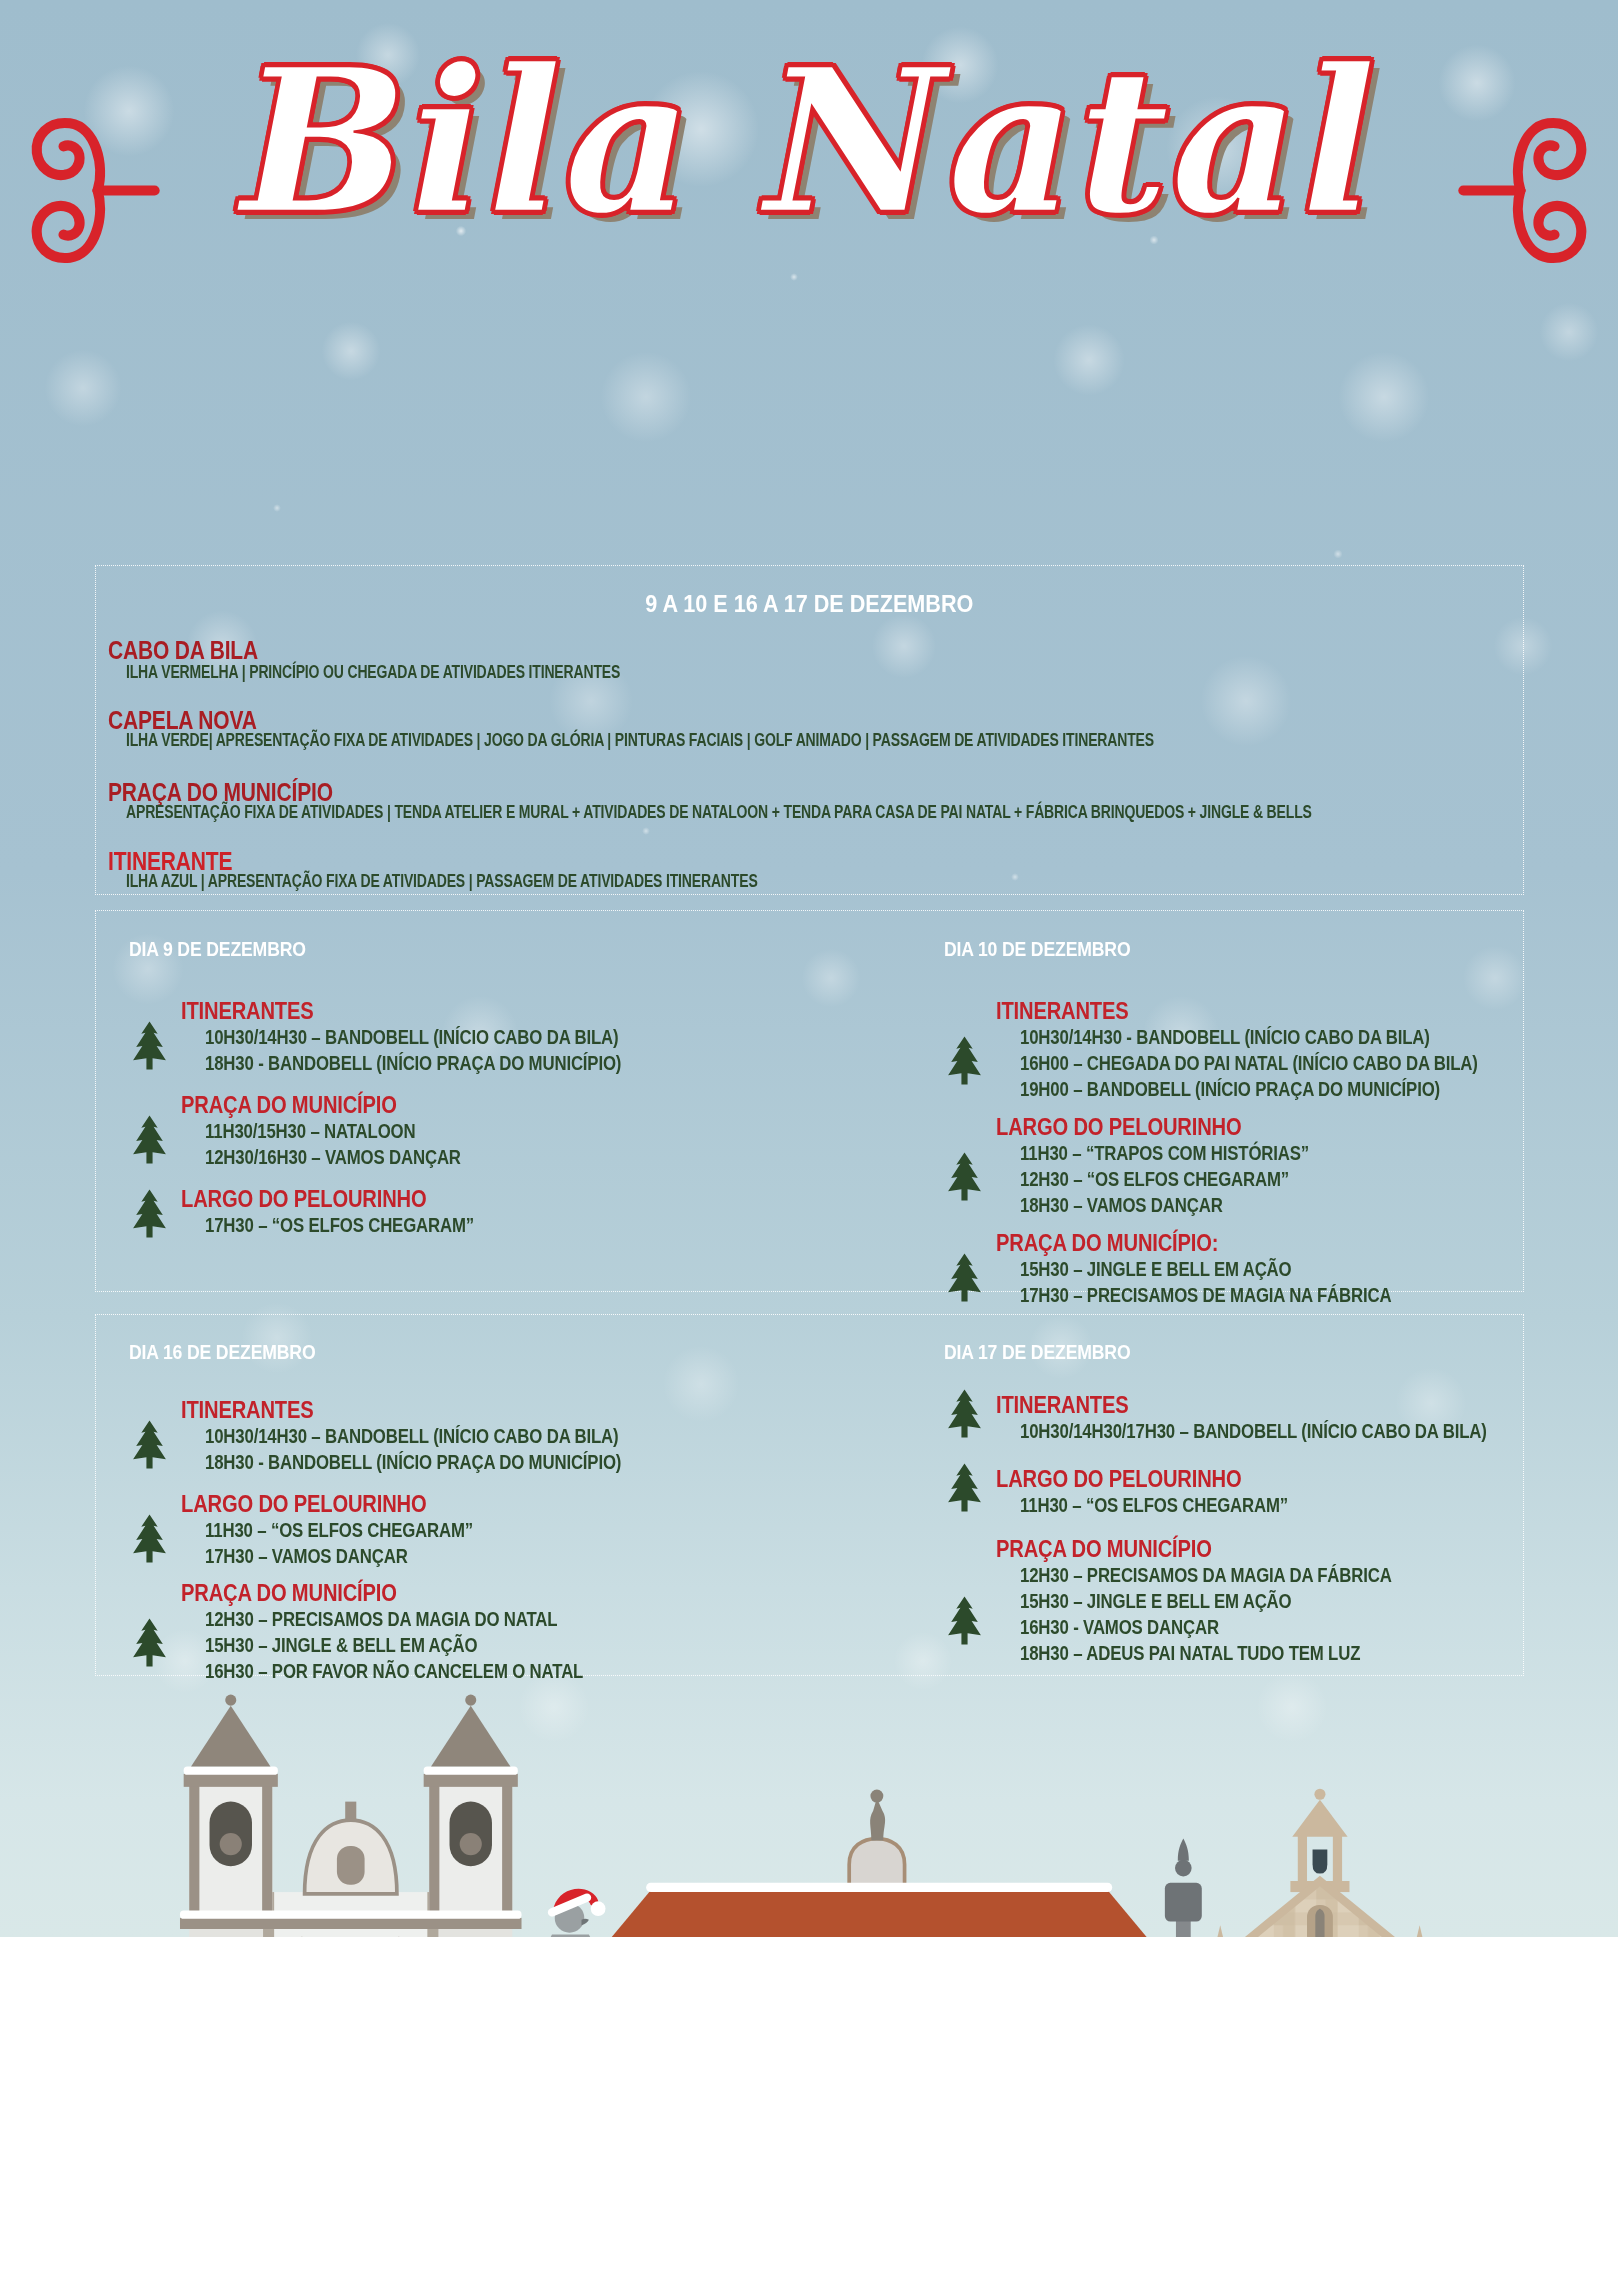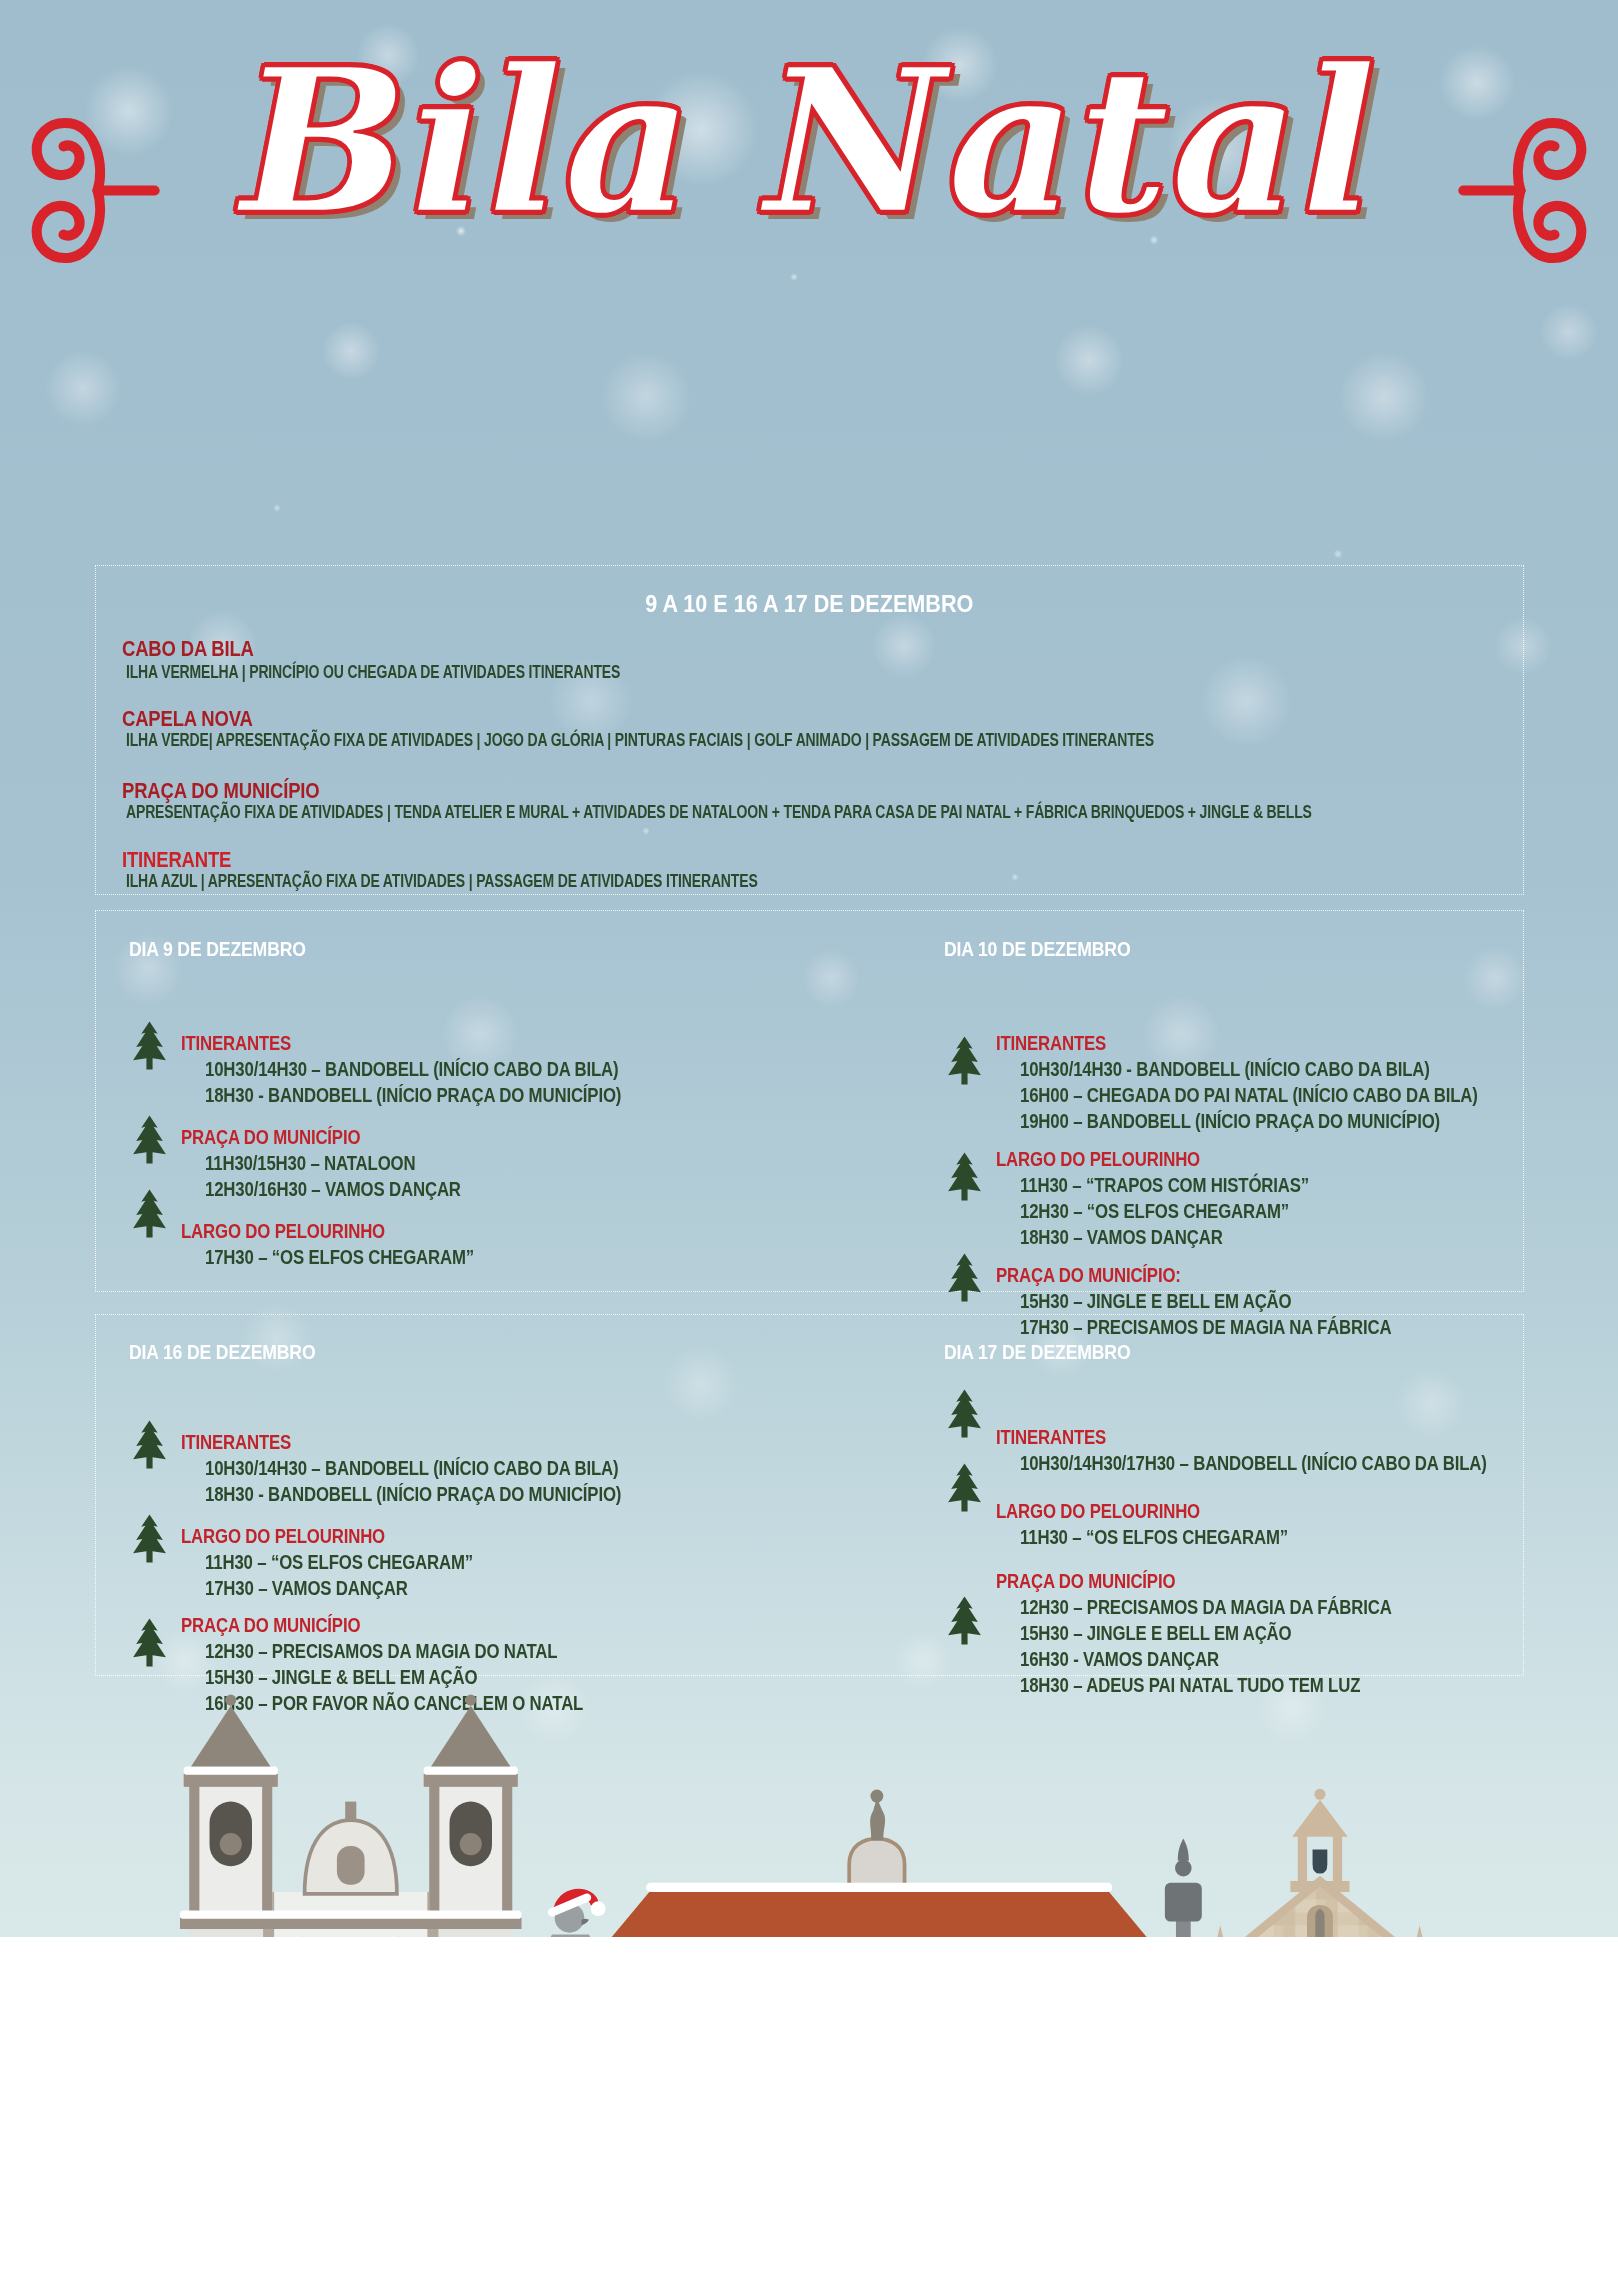--- a/index.html
+++ b/index.html
@@ -68,27 +68,27 @@
   }
   .box{position:absolute; left:95px; width:1429px; border:1.8px dotted rgba(255,255,255,.88); box-sizing:border-box;}
   .box1{top:565px; height:330px;}
   .box2{top:910px; height:382px;}
   .box3{top:1314px; height:362px;}
   .cnd{display:inline-block; transform:scaleX(.84); transform-origin:0 50%; white-space:nowrap; letter-spacing:-0.2px;}
   .cndc{display:inline-block; transform:scaleX(.9); transform-origin:50% 50%; white-space:nowrap;}
   .cnd2{display:inline-block; transform:scaleX(.8); transform-origin:0 50%; white-space:nowrap; letter-spacing:-0.2px;}
   .ov-heading{position:absolute; top:24px; left:0; width:100%; text-align:center;
     font-size:24px; font-weight:bold; color:#ffffff;}
-  .ov-loc{position:absolute; left:26px; font-size:22px; font-weight:bold; color:#a81d23;}
+  .ov-loc{position:absolute; left:12px; font-size:25px; font-weight:bold; color:#a81d23;}
   .ov-loc.bright{color:#cd2127;text-align:right;}
   .ov-det{position:absolute; left:29.5px; font-size:17.5px; font-weight:bold; color:#2c4a2b;}
   .day{position:absolute;}
   .day-title{font-size:21px; font-weight:bold; color:#ffffff;}
   .group{position:absolute; left:0; width:100%;}
-  .g-loc{margin-left:52px; font-size:20px; line-height:26px; font-weight:bold; color:#c2222a;margin-top:32px;}
+  .g-loc{margin-left:52px; font-size:24px; line-height:26px; font-weight:bold; color:#c2222a;}
   .g-ev{margin-left:76px; font-size:20px; line-height:26px; font-weight:bold; color:#2c4a2b;}
   .tree{position:absolute; left:0;}
   .scene{position:absolute; left:0; top:1689px;}
 </style>
 </head>
 <body>
 
 <svg width="0" height="0" style="position:absolute">
   <defs>
     <symbol id="pine" viewBox="0 0 40 52">

